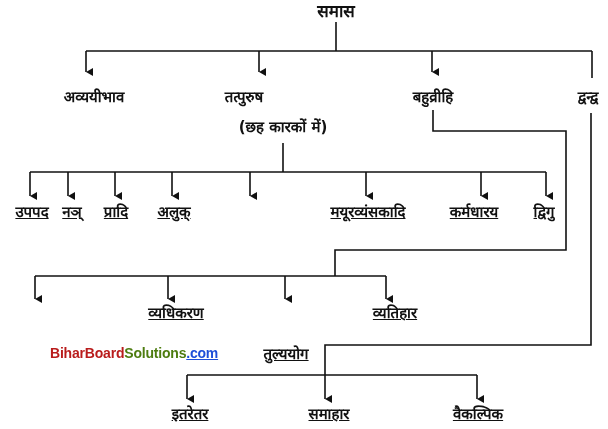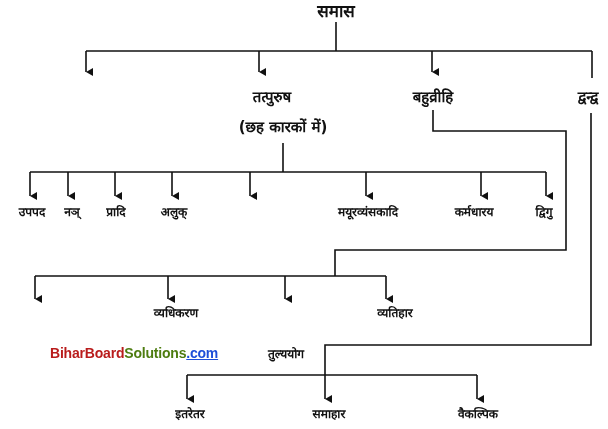--- a/index.html
+++ b/index.html
@@ -10,21 +10,21 @@
       position: absolute;
       font-family: "DejaVu Sans", sans-serif;
       font-weight: bold;
       font-size: 15px;
       color: #111111;
       white-space: nowrap;
       transform: translateX(-50%);
       line-height: 18px;
     }
     .root { font-size: 17px; }
-    .sub { font-size: 12px; }
+    .sub { font-size: 15px; text-decoration: underline; }
     .watermark {
       position: absolute;
       left: 50px; top: 345px;
       font-family: "Liberation Sans", sans-serif;
       font-weight: bold;
       font-size: 14px;
       letter-spacing: -0.2px;
     }
     .wm-1 { color: #b91c1c; }
     .wm-2 { color: #4d7c0f; }
@@ -73,21 +73,22 @@
       <polyline points="591,113 591,345 325,345 325,375"></polyline>
       <line x1="187" y1="375" x2="477" y2="375"></line>
       <line x1="187" y1="375" x2="187" y2="399" marker-end="url(#arrow)"></line>
       <line x1="325" y1="375" x2="325" y2="399" marker-end="url(#arrow)"></line>
       <line x1="477" y1="375" x2="477" y2="399" marker-end="url(#arrow)"></line>
     </g>
   </svg>
 
   <div class="node root" style="left:336px; top:2px;">समास</div>
 
-  <div class="node" style="left:272px; top:88px;">तत्पुरुष</div>
+  <div class="node" style="left:94px; top:88px;">अव्ययीभाव</div>
+  <div class="node" style="left:244px; top:88px;">तत्पुरुष</div>
   <div class="node" style="left:283px; top:118px;">(छह कारकों में)</div>
   <div class="node" style="left:433px; top:88px;">बहुव्रीहि</div>
   <div class="node" style="left:588px; top:88px;">द्वन्द्व</div>
 
   <div class="node sub" style="left:32px; top:203px;">उपपद</div>
   <div class="node sub" style="left:72px; top:203px;">नञ्</div>
   <div class="node sub" style="left:116px; top:203px;">प्रादि</div>
   <div class="node sub" style="left:174px; top:203px;">अलुक्</div>
   <div class="node sub" style="left:368px; top:203px;">मयूरव्यंसकादि</div>
   <div class="node sub" style="left:474px; top:203px;">कर्मधारय</div>

